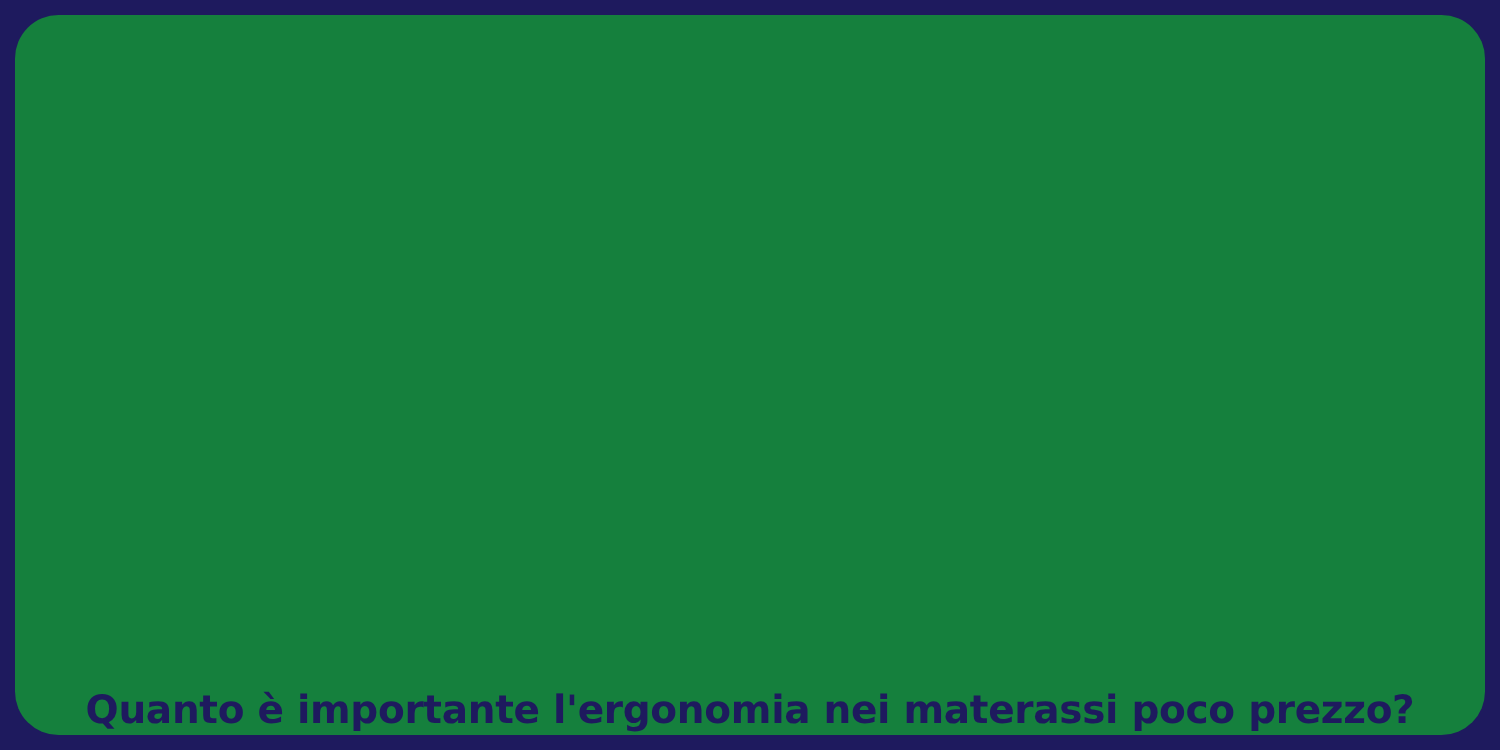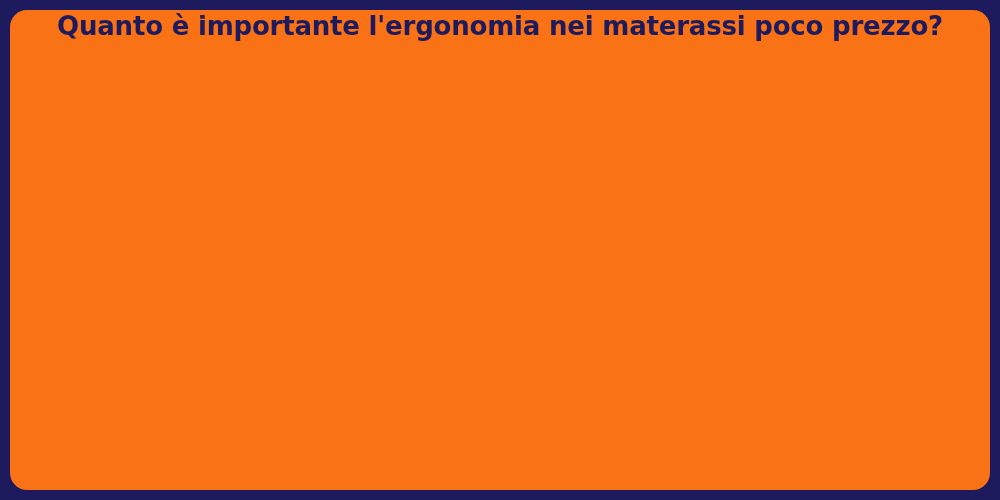--- a/index.html
+++ b/index.html
@@ -27,24 +27,24 @@
 
   #banner-card {
     position: absolute;
     left: 10px;
     top: 10px;
     right: 10px;
     bottom: 10px;
     width: 980px;
     height: 480px;
     box-sizing: border-box;
-    background: #f97316;
-    border-radius: 17px;
+    background: #15803d;
+    border-radius: 29px;
     display: flex;
-    align-items: flex-start;
+    align-items: flex-end;
     justify-content: center;
     overflow: hidden;
   }
 
   #headline {
     display: block;
     width: 100%;
     margin: 0;
     padding: 0 30px;
     box-sizing: border-box;

